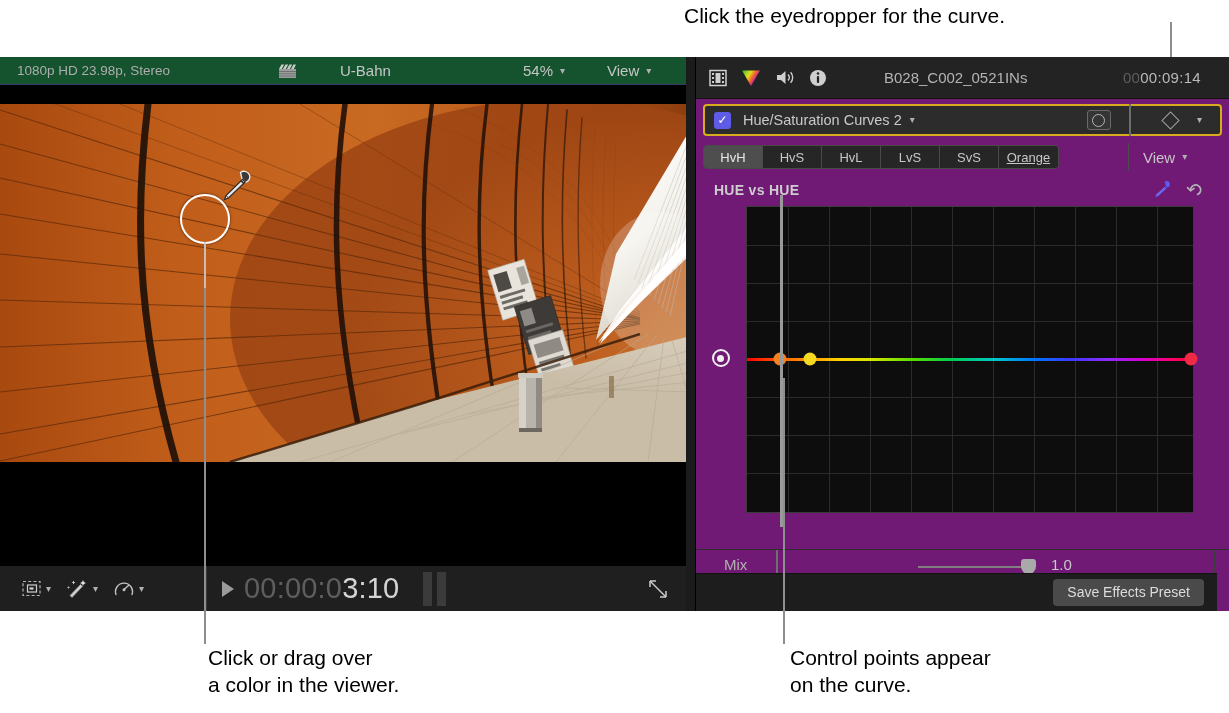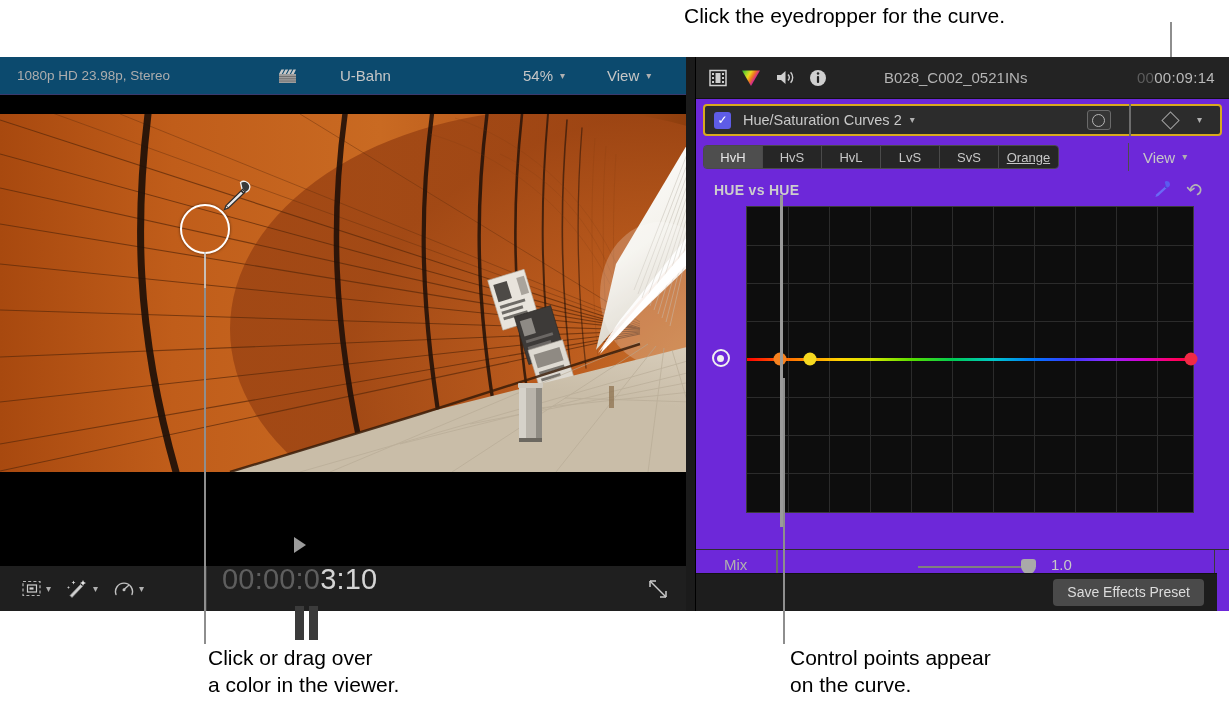--- a/index.html
+++ b/index.html
@@ -43,22 +43,22 @@
   }
 
   
   #viewer-pane {
     width: 691px; height: 554px;
     background: #1b1b1b;
     display: flex; flex-direction: column;
     position: relative;
   }
   #viewer-topbar {
-    height: 38px;
-    background: #0c4a6e;
+    height: 28px;
+    background: #14532d;
     display: flex; align-items: center;
     position: relative;
     border-bottom: 1px solid #000;
   }
   #viewer-topbar::after{
     content:""; position:absolute; left:0; right:0; bottom:-2px;
     height:2px; background:#3a3a6e;
   }
   .vt-format {
     position: absolute; left: 17px;
@@ -111,60 +111,60 @@
   .vb-tool {
     display: flex; align-items: center; gap: 5px;
     padding: 0 8px; height: 28px;
   }
   .vb-sep {
     position:absolute; left:206px; top:0; bottom:0;
     width:1px; background:#3a3a3a;
   }
   .vb-tc-wrap {
     position: absolute; left: 222px;
-    display: flex; align-items: center; gap: 10px; flex-direction: column;
+    display: flex; align-items: center; gap: 10px;
   }
   .play-tri {
     width: 0; height: 0;
     border-left: 12px solid #9b9b9b;
     border-top: 8px solid transparent;
     border-bottom: 8px solid transparent;
   }
   .vb-tc {
     font-size: 29px; letter-spacing: 0.2px;
     font-family: "Liberation Sans", sans-serif;
   }
   .tc-dim { color: #5e5e5e; }
   .tc-lit { color: #d4d4d4; }
   .vb-bars { display:flex; gap:5px; margin-left:14px; }
   .vb-bar { width:9px; height:34px; background:#3b3b3b; }
   .vb-expand { position:absolute; right:18px; }
 
   
   #inspector {
     width: 538px; height: 554px;
-    background: #6d28d9;
+    background: #701a75;
     border-left: 1px solid #000;
     display: flex; flex-direction: column;
     position: relative;
     margin-left: 9px;
   }
   #insp-header {
     height: 42px; background: #232323;
     display: flex; align-items: center;
     position: relative;
     border-bottom: 1px solid #121212;
   }
   .ih-icons { display:flex; align-items:center; gap:14px; padding-left:13px; }
   .ih-title {
     position:absolute; left:188px;
     color:#b4b4b4; font-size:15px;
   }
   .ih-tc {
-    position:absolute; right:14px;
+    position:absolute; right:28px;
     font-size:15px; letter-spacing:0.3px;
   }
   .ih-tc .dim { color:#5d5d5d; }
   .ih-tc .lit { color:#b9b9b9; }
 
   
   #effect-row {
     margin: 5px 7px 0 7px;
     height: 32px;
     background: #2c2c2c;

